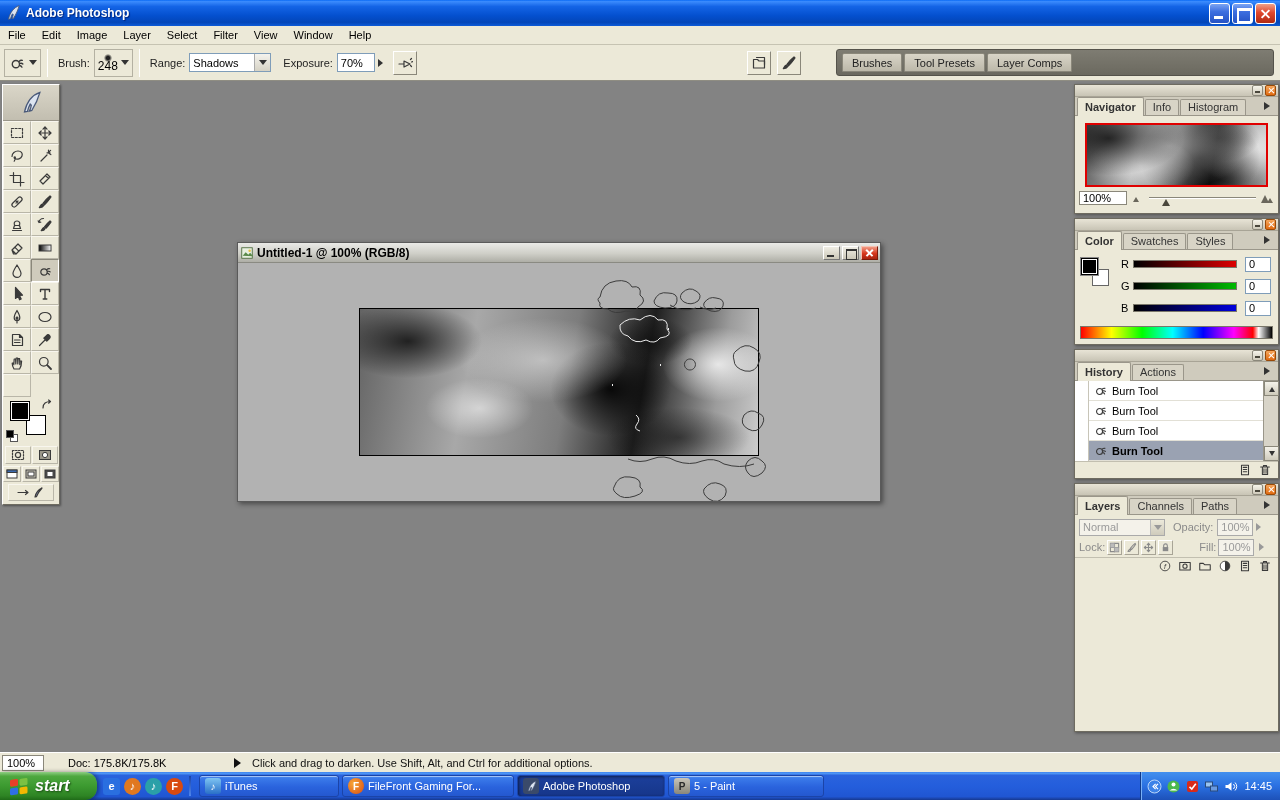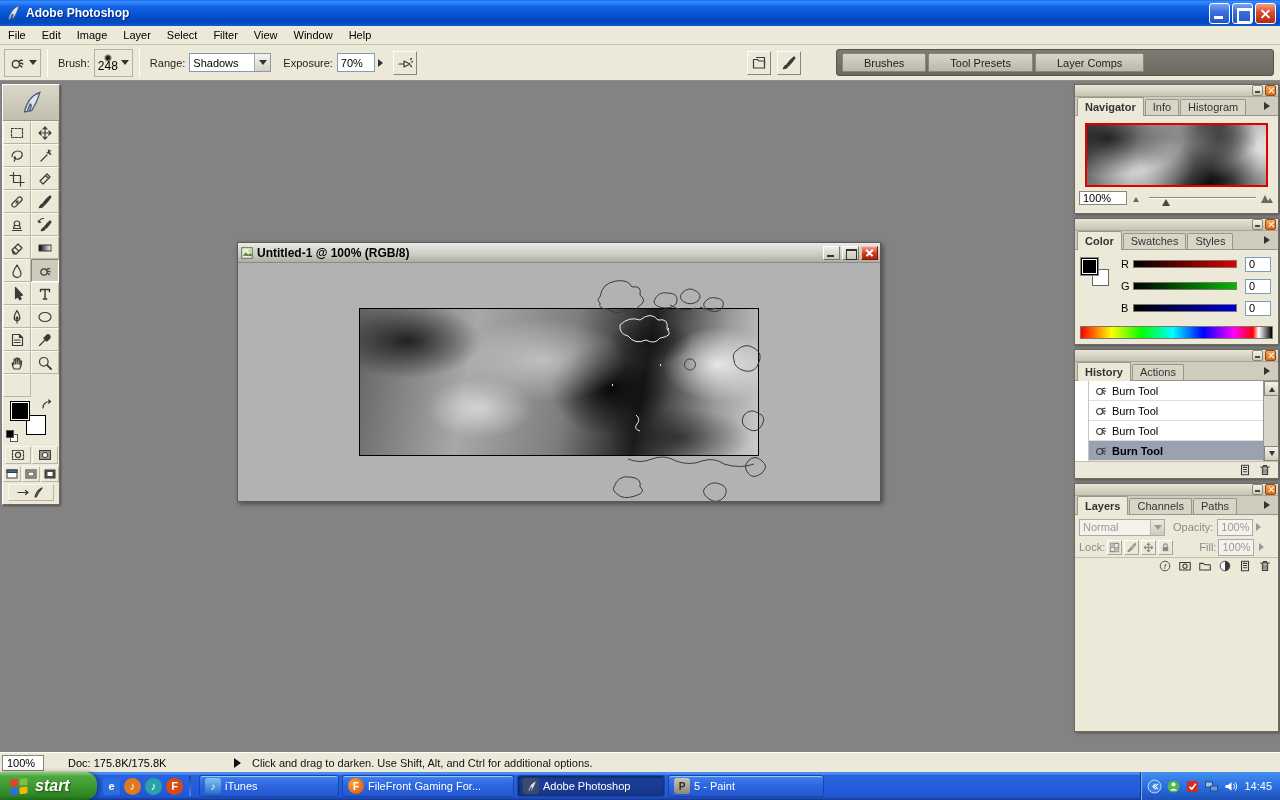--- a/index.html
+++ b/index.html
@@ -32,21 +32,21 @@
 .tri-d{width:0;height:0;border:4px solid transparent;border-top:5px solid #333;margin-top:4px;}
 .tri-r{width:0;height:0;border:4px solid transparent;border-left:5px solid #333;margin-left:3px;}
 .brushdot{width:8px;height:8px;border-radius:50%;background:radial-gradient(circle,#222 30%,rgba(34,34,34,0) 75%);margin:0 auto;}
 .brushnum{font-size:12px;text-align:center;line-height:9px;}
 .xpselect{display:flex;align-items:center;width:82px;height:19px;border:1px solid #7f9db9;background:#fff;}
 .xpselect .val{flex:1;padding-left:3px;}
 .xpselect .ddbtn{width:16px;height:17px;background:linear-gradient(180deg,#f4f3ee,#d6d2c4);border-left:1px solid #aaa;display:flex;align-items:center;justify-content:center;}
 .numbox{width:38px;height:19px;border:1px solid #7f9db9;background:#fff;display:flex;align-items:center;padding-left:3px;}
 .sqbtn{width:24px;height:24px;border:1px solid;border-color:#fff #8a877a #8a877a #fff;background:#ece9d8;display:flex;align-items:center;justify-content:center;margin-left:6px;}
 #palette-well{margin-left:auto;width:438px;height:27px;background:linear-gradient(180deg,#7e7c72,#6b695f);border:1px solid #55534b;border-radius:3px;display:flex;align-items:center;padding-left:5px;gap:2px;margin-right:2px;}
-.welltab{height:19px;line-height:18px;padding:0 21px;background:linear-gradient(180deg,#d9d5c8,#bcb8a9);border:1px solid #8a877a;border-radius:2px 2px 0 0;color:#222;}
+.welltab{height:19px;line-height:18px;padding:0 9px;background:linear-gradient(180deg,#d9d5c8,#bcb8a9);border:1px solid #8a877a;border-radius:2px 2px 0 0;color:#222;}
 
 
 #main{position:absolute;left:0;top:81px;width:1280px;height:671px;background:#838383;overflow:hidden;}
 
 
 #toolbox{position:absolute;left:2px;top:3px;width:58px;background:#ece9d8;border:1px solid;border-color:#fff #6e6b60 #6e6b60 #fff;box-shadow:1px 1px 2px rgba(0,0,0,.4);}
 #toolbox .tb-head{height:36px;background:linear-gradient(180deg,#dad6c8,#c2beb0);display:flex;align-items:center;justify-content:center;border-bottom:1px solid #9a968a;}
 #toolgrid{display:grid;grid-template-columns:28px 28px;}
 .tool{width:28px;height:23px;display:flex;align-items:center;justify-content:center;background:#ece9d8;border:1px solid;border-color:#f8f6ee #b9b6a8 #b9b6a8 #f8f6ee;}
 .tool.sel{background:#cfcbbc;border-color:#8a877a #fff #fff #8a877a;}

